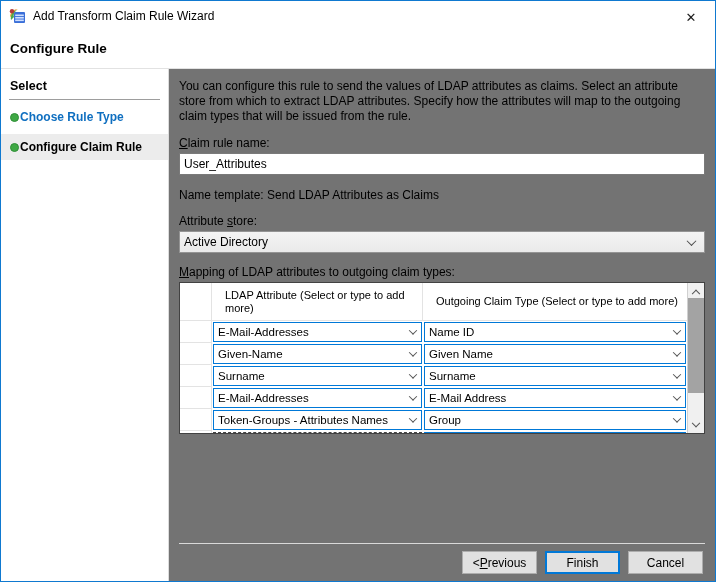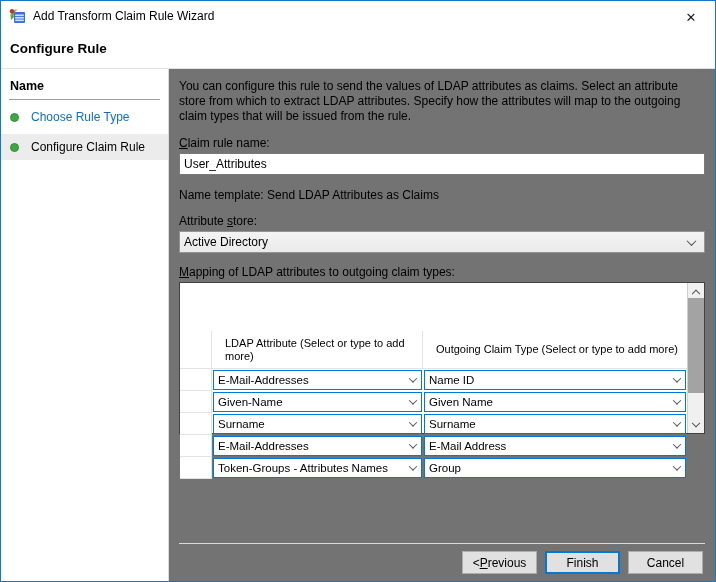--- a/index.html
+++ b/index.html
@@ -18,21 +18,21 @@
 
   
   .page-header { padding:10px 0 12px 9px; background:#fff; flex:0 0 auto; border-bottom:1px solid #e2e2e2; }
   .page-title { font-weight:bold; font-size:13.5px; }
 
   
   .main { flex:1 1 auto; display:flex; min-height:0; }
 
   .sidebar { width:168px; background:#fff; border-right:1px solid #dcdcdc; flex:0 0 auto; padding-top:6px; }
   .steps-title { font-weight:bold; font-size:12.5px; margin:0 8px; padding:4px 0 6px 1px; border-bottom:1px solid #9d9d9d; }
-  .step-item { display:flex; align-items:center; gap:12px; height:26px; padding-left:9px; margin-top:4px; }
+  .step-item { display:flex; align-items:center; gap:1px; height:26px; padding-left:9px; margin-top:4px;font-weight:bold; }
   .step-item.current { background:#ececec; }
   .step-bullet { width:9px; height:9px; border-radius:50%; background:#3fa844; border:1px solid #2f8f36; flex:0 0 auto; }
   .step-label { font-size:12px; }
   .step-item.done .step-label { color:#0f6fc0; }
   .step-item.current .step-label { color:#000; }
 
   .content { flex:1 1 auto; background:#737373; display:flex; flex-direction:column; padding:10px 10px 0 10px; min-width:0; }
   .desc { font-size:12px; line-height:15px; width:528px; }
 
   .field-label { font-size:12px; margin-top:12px; }
@@ -42,21 +42,21 @@
 
   .combo { background:linear-gradient(#f4f4f4,#eaeaea); border:1px solid #949494; height:22px;
            display:flex; align-items:center; justify-content:space-between; padding:0 9px 0 4px; font-size:12px; }
   .attr-combo { margin-top:3px; width:526px; }
   .chev { width:7px; height:7px; border-right:1.4px solid #4d4d4d; border-bottom:1.4px solid #4d4d4d;
           transform:rotate(45deg) translate(-1px,-1px); flex:0 0 auto; }
 
   
   .map-table { margin-top:3px; width:526px; height:152px; border:1px solid #424242; background:#fff; display:flex; }
   .table-left { flex:1 1 auto; display:flex; flex-direction:column; min-width:0; }
-  .thead { display:flex; height:38px; flex:0 0 auto;margin-top:48px; }
+  .thead { display:flex; height:38px; flex:0 0 auto; }
   .trow { display:flex; height:22px; flex:0 0 auto; }
   .gutter-cell { width:32px; flex:0 0 auto; border-right:1px solid #e3e3e3; border-bottom:1px solid #e3e3e3; background:#fff; }
   .cell { flex:0 0 auto; }
   .cell.ldap { width:211px; }
   .cell.claim { width:264px; }
   .hcell { display:flex; align-items:center; font-size:11px; line-height:13px; padding-left:13px; padding-right:4px;
            border-right:1px solid #e3e3e3; border-bottom:1px solid #e3e3e3; }
   .hcell.claim { border-right:none; white-space:nowrap; }
   .row-combo { margin:1px; height:20px; background:#fff; border:1px solid #0078d7; padding:0 5px 0 4px; font-size:11.5px; }
   .row-combo .chev { width:6px; height:6px; border-color:#555; }
@@ -103,21 +103,21 @@
     <span class="title-text">Add Transform Claim Rule Wizard</span>
     <span class="close-btn">✕</span>
   </div>
 
   <div class="page-header">
     <div class="page-title">Configure Rule</div>
   </div>
 
   <div class="main">
     <div class="sidebar">
-      <div class="steps-title">Name</div>
+      <div class="steps-title">Select</div>
       <div class="step-item done">
         <span class="step-bullet"></span>
         <span class="step-label">Choose Rule Type</span>
       </div>
       <div class="step-item current">
         <span class="step-bullet"></span>
         <span class="step-label">Configure Claim Rule</span>
       </div>
     </div>
 

